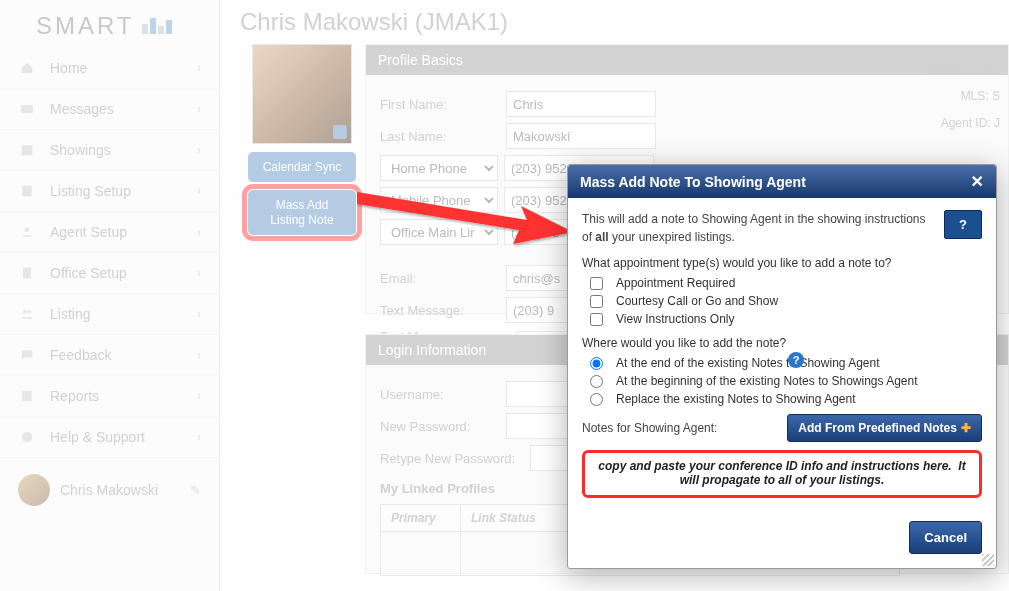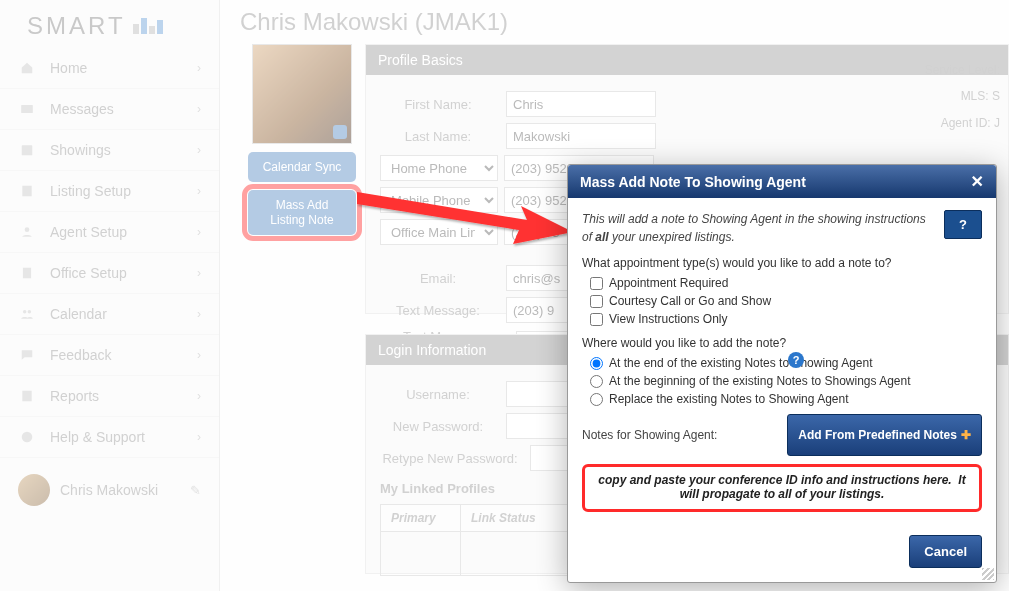--- a/index.html
+++ b/index.html
@@ -1,19 +1,19 @@
 <!DOCTYPE html>
 <html><head>
 <meta charset="utf-8">
 <style>
   * { box-sizing: border-box; margin: 0; padding: 0; }
   body { font-family: Arial, sans-serif; font-size: 13px; color: #555; background: #fff; width: 1009px; height: 591px; overflow: hidden; position: relative; }
   
   .sidebar { position: absolute; left: 0; top: 0; width: 220px; height: 591px; background: #f8f8f8; border-right: 1px solid #ddd; }
-  .logo { padding: 12px 27px; height: 48px; }
+  .logo { padding: 12px 36px; height: 48px; }
   .logo-text { font-size: 24px; font-weight: 300; letter-spacing: 3px; color: #888; font-family: 'Segoe UI', sans-serif; }
   .logo-bars { display: inline-flex; gap: 2px; align-items: flex-end; margin-left: 4px; }
   .logo-bars span { display: inline-block; width: 6px; background: #bbb; }
   
   .nav-list { list-style: none; }
   .nav-item { display: flex; align-items: center; padding: 12px 18px; border-bottom: 1px solid #eee; color: #999; cursor: pointer; }
   .nav-icon { width: 18px; height: 14px; margin-right: 14px; opacity: 0.5; }
   .nav-label { flex: 1; font-size: 14px; }
   .nav-caret { color: #bbb; font-size: 12px; }
   
@@ -31,21 +31,21 @@
   .btn-blue { display: block; background: #5a8cc4; color: #fff; text-align: center; padding: 8px 6px; margin: 8px auto 0; width: 108px; font-size: 12px; border: none; cursor: pointer; border-radius: 5px; line-height: 1.2; }
   .btn-blue.hl { outline: 5px solid #ff3030; outline-offset: 1px; }
   
   .panel { position: absolute; background: #f5f5f5; border: 1px solid #e0e0e0; }
   .panel-header { background: #9e9e9e; color: #fff; padding: 7px 12px; font-size: 14px; }
   .panel-body { padding: 10px 14px; }
   .panel.basics { left: 365px; top: 44px; width: 644px; height: 270px; }
   .panel.login { left: 365px; top: 334px; width: 644px; height: 240px; }
   
   .form-row { display: flex; align-items: center; margin: 6px 0; min-height: 26px; }
-  .form-row label { width: 126px; text-align: center; padding-right: 10px; color: #999; font-size: 13px; }
+  .form-row label { width: 126px; text-align: left; padding-right: 10px; color: #999; font-size: 13px; }
   .form-row select, .form-row input[type=text] { height: 26px; padding: 2px 6px; border: 1px solid #ccc; background: #fff; color: #666; font-size: 13px; }
   .form-row select { width: 118px; margin-right: 6px; }
   .form-row input.val { width: 150px; }
   .form-row input.wide { width: 260px; }
   
   .right-meta { position: absolute; right: 8px; top: 12px; font-size: 12px; color: #999; text-align: right; line-height: 2.2; }
   
   .linked-h { color: #999; font-size: 13px; margin: 10px 0 8px 0; font-weight: bold; }
   .linked-table { width: 520px; border: 1px solid #ccc; border-collapse: collapse; }
   .linked-table th { text-align: left; padding: 6px 10px; border: 1px solid #ccc; color: #999; font-weight: bold; font-size: 12px; background: #fafafa; font-style: italic; }
@@ -54,26 +54,26 @@
   .dim-overlay { position: absolute; inset: 0; background: rgba(255,255,255,0.55); pointer-events: none; z-index: 5; }
   
   .arrow { position: absolute; left: 357px; top: 170px; z-index: 20; pointer-events: none; }
   
   .modal { position: absolute; left: 567px; top: 164px; width: 430px; background: #fff; border: 1px solid #999; box-shadow: 0 6px 30px rgba(0,0,0,.3); z-index: 30; border-radius: 3px; }
   .modal-header { background: linear-gradient(180deg, #4a6fa8 0%, #16386e 100%); color: #fff; padding: 7px 12px; display: flex; align-items: center; border-radius: 3px 3px 0 0; }
   .modal-title { flex: 1; font-size: 14px; font-weight: bold; }
   .modal-close { color: #fff; cursor: pointer; font-weight: bold; font-size: 16px; }
   .modal-body { padding: 12px 14px; font-size: 12px; color: #444; }
   .help-btn { float: right; background: #1b4f8f; color: #fff; font-weight: bold; padding: 6px 14px; border: 1px solid #0b2e5c; cursor: pointer; border-radius: 2px; font-size:13px; }
-  .modal-intro { font-style: italic; padding-right: 50px; line-height: 1.5; margin-bottom: 10px; }
+  .modal-intro { padding-right: 50px; line-height: 1.5; margin-bottom: 10px; }
   .modal-q { margin: 10px 0 6px; color: #333; }
-  .chk-row, .rad-row { margin: 4px 0 4px 8px; display: flex; align-items: center; gap: 6px; color: #333; position: relative; }
+  .chk-row, .rad-row { margin: 4px 0 4px 8px; display: flex; align-items: center; gap: 13px; color: #333; position: relative; }
   .hintq { position: absolute; left: 198px; top: -4px; width: 16px; height: 16px; background: #2b77cc; border-radius: 50%; color: #fff; font-size: 11px; font-weight: bold; display: inline-flex; align-items: center; justify-content: center; }
   .notes-row { display: flex; align-items: center; justify-content: space-between; margin-top: 8px; }
-  .pred-btn { background: linear-gradient(180deg, #3b67a9 0%, #1a3f7a 100%); color: #fff; padding: 13px 10px; border: 1px solid #0b2e5c; cursor: pointer; font-weight: bold; font-size: 12px; border-radius: 3px; }
+  .pred-btn { background: linear-gradient(180deg, #3b67a9 0%, #1a3f7a 100%); color: #fff; padding: 6px 10px; border: 1px solid #0b2e5c; cursor: pointer; font-weight: bold; font-size: 12px; border-radius: 3px; }
   .pred-plus { color: #ffb347; font-weight: bold; margin-left: 4px; }
   .note-area { width: 100%; height: 48px; margin-top: 8px; border: 3px solid #ff2a2a; border-radius: 6px; padding: 6px 10px; font-style: italic; font-weight: bold; text-align: center; font-size: 12px; color: #222; resize: none; font-family: Arial; }
   .modal-footer { display: flex; justify-content: flex-end; gap: 8px; padding: 8px 14px 14px; }
   .modal-btn { background: linear-gradient(180deg, #3b67a9 0%, #1a3f7a 100%); color: #fff; padding: 8px 14px; border: 1px solid #0b2e5c; cursor: pointer; font-weight: bold; font-size: 13px; border-radius: 3px; }
   .resize-grip { position: absolute; right: 2px; bottom: 2px; width: 12px; height: 12px; background: repeating-linear-gradient(135deg, #ccc 0 2px, transparent 2px 4px); }
 </style>
 </head>
 <body>
 
 <div class="sidebar">
@@ -129,21 +129,21 @@
         </svg>
         <span class="nav-label">Office Setup</span>
         <span class="nav-caret">›</span>
       </li>
     <li class="nav-item">
         <svg class="nav-icon" viewBox="0 0 24 24" fill="currentColor">
           <circle cx="8" cy="8" r="3"></circle>
           <circle cx="16" cy="8" r="3"></circle>
           <path d="M2 20c0-4 12-4 12 0M12 20c0-4 10-4 10 0"></path>
         </svg>
-        <span class="nav-label">Calendar</span>
+        <span class="nav-label">Listing</span>
         <span class="nav-caret">›</span>
       </li>
     <li class="nav-item">
         <svg class="nav-icon" viewBox="0 0 24 24" fill="currentColor">
           <path d="M3 4h18v12H8l-5 4z"></path>
         </svg>
         <span class="nav-label">Feedback</span>
         <span class="nav-caret">›</span>
       </li>
     <li class="nav-item">

